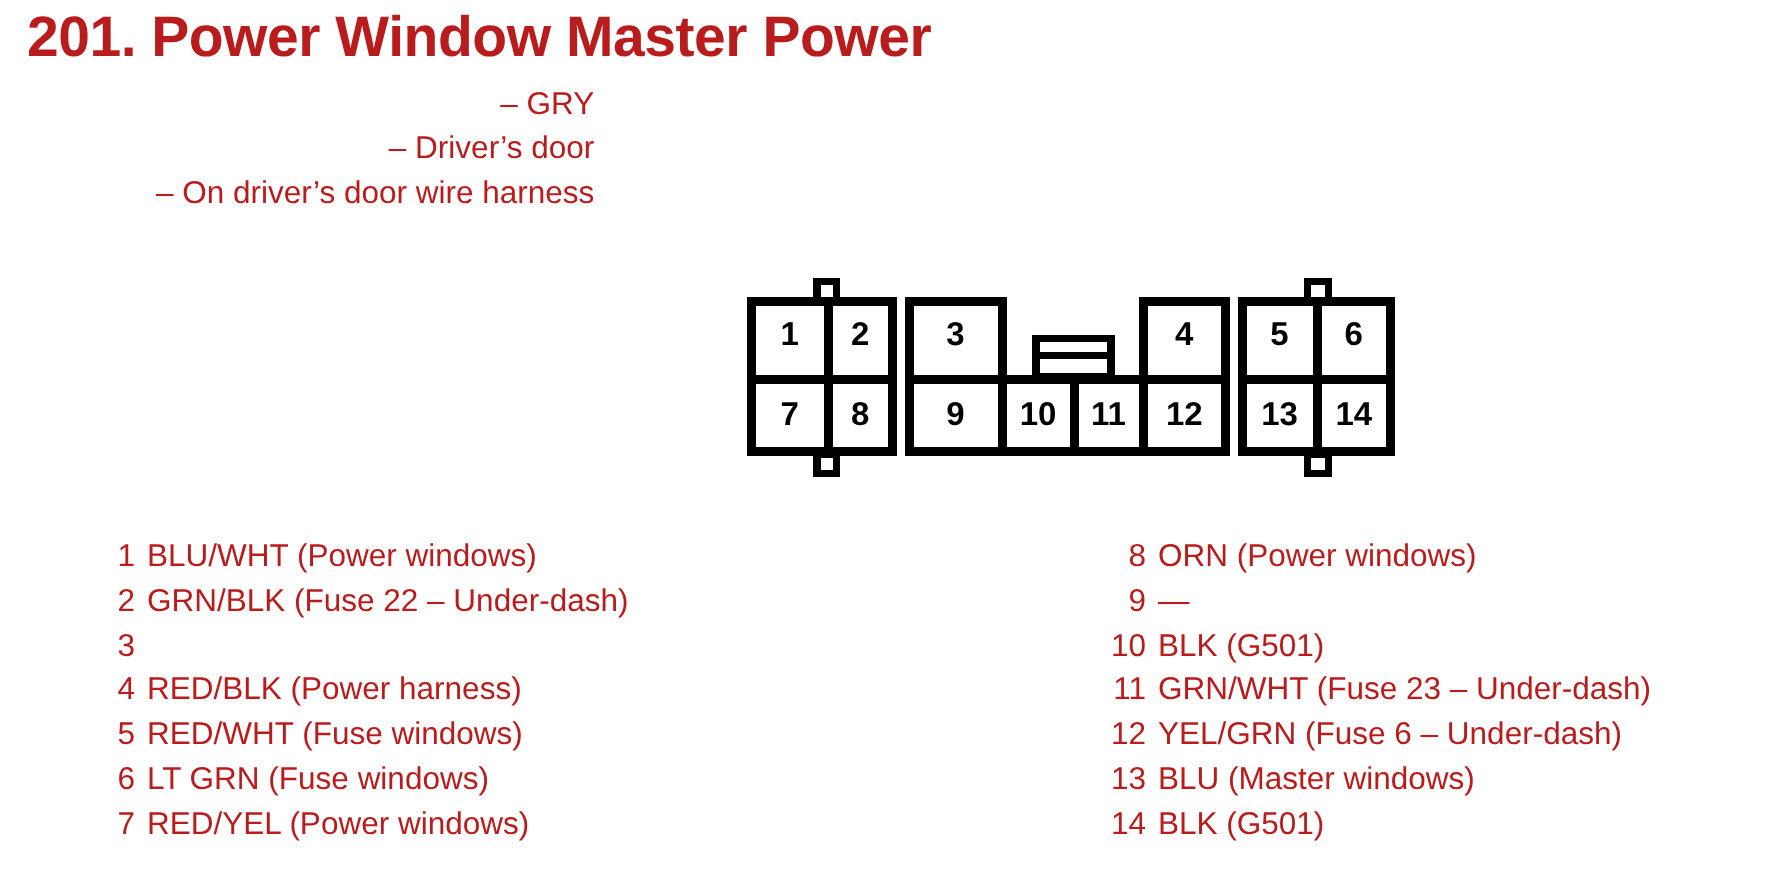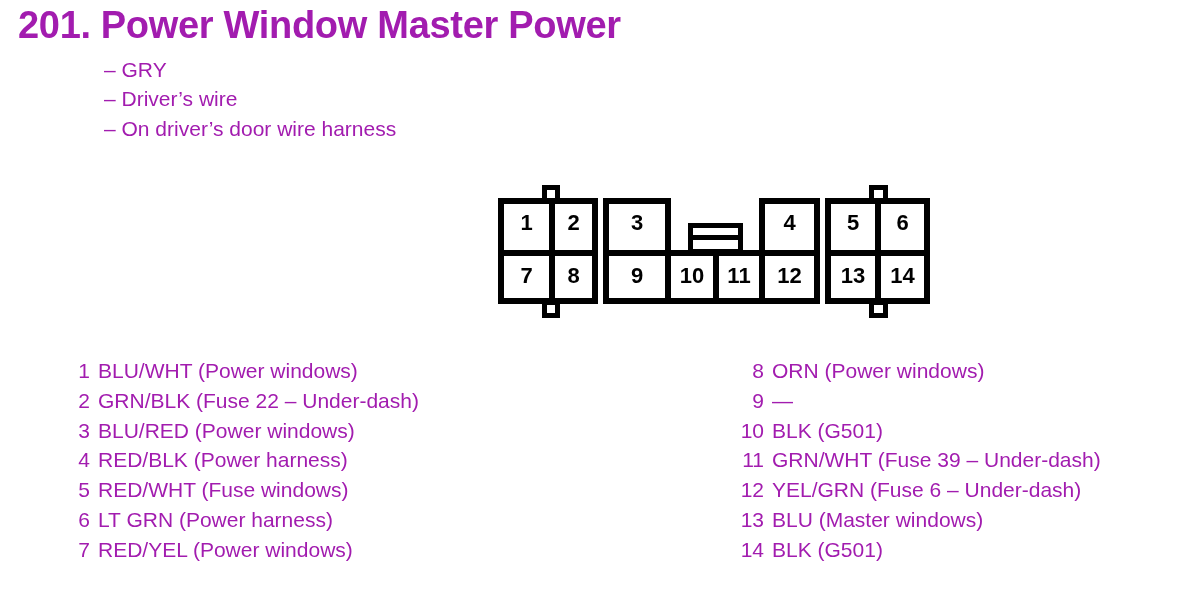--- a/index.html
+++ b/index.html
@@ -1,21 +1,21 @@
 <!DOCTYPE html>
 <html><head>
 <meta charset="utf-8">
 <style>
   html, body { margin: 0; padding: 0; background: #ffffff; }
   .page {
     position: relative;
     width: 1184px;
     height: 594px;
     background: #ffffff;
-    color: #a21caf;
+    color: #b91c1c;
     font-family: "Liberation Sans", sans-serif;
     overflow: hidden;
   }
   .header {
     position: absolute;
     left: 18px;
     top: 4px;
     display: flex;
     gap: 10px;
     font-weight: bold;
@@ -23,20 +23,21 @@
     letter-spacing: -0.3px;
     white-space: nowrap;
   }
   .notes {
     position: absolute;
     left: 104px;
     top: 55px;
     font-size: 21px;
     line-height: 29.4px;
     white-space: nowrap;
+    text-align: right;
   }
   .connector {
     position: absolute;
     left: 497px;
     top: 183px;
   }
   .cell-label {
     font-family: "Liberation Sans", sans-serif;
     font-weight: bold;
     font-size: 22px;
@@ -61,21 +62,21 @@
 
 <div class="page">
 
   <div class="header">
     <span>201.</span>
     <span>Power Window Master Power</span>
   </div>
 
   <div class="notes">
     <div>– GRY</div>
-    <div>– Driver’s wire</div>
+    <div>– Driver’s door</div>
     <div>– On driver’s door wire harness</div>
   </div>
 
   <svg class="connector" width="434" height="136" viewBox="497 183 434 136" xmlns="http://www.w3.org/2000/svg">
 
     <g shape-rendering="crispEdges">
       <rect x="544.5" y="187.5" width="13" height="13" fill="#ffffff" stroke="#000000" stroke-width="5"></rect>
       <rect x="871.5" y="187.5" width="14" height="13" fill="#ffffff" stroke="#000000" stroke-width="5"></rect>
       <rect x="544.5" y="302.5" width="13" height="13" fill="#ffffff" stroke="#000000" stroke-width="5"></rect>
       <rect x="871.5" y="302.5" width="14" height="13" fill="#ffffff" stroke="#000000" stroke-width="5"></rect>
@@ -119,33 +120,32 @@
     <div class="pin-row">
       <span class="pin-num">1</span>
       <span class="pin-desc">BLU/WHT (Power windows)</span>
     </div>
     <div class="pin-row">
       <span class="pin-num">2</span>
       <span class="pin-desc">GRN/BLK (Fuse 22 – Under-dash)</span>
     </div>
     <div class="pin-row">
       <span class="pin-num">3</span>
-      <span class="pin-desc">BLU/RED (Power windows)</span>
     </div>
     <div class="pin-row">
       <span class="pin-num">4</span>
       <span class="pin-desc">RED/BLK (Power harness)</span>
     </div>
     <div class="pin-row">
       <span class="pin-num">5</span>
       <span class="pin-desc">RED/WHT (Fuse windows)</span>
     </div>
     <div class="pin-row">
       <span class="pin-num">6</span>
-      <span class="pin-desc">LT GRN (Power harness)</span>
+      <span class="pin-desc">LT GRN (Fuse windows)</span>
     </div>
     <div class="pin-row">
       <span class="pin-num">7</span>
       <span class="pin-desc">RED/YEL (Power windows)</span>
     </div>
   </div>
 
   <div class="pin-list right">
     <div class="pin-row">
       <span class="pin-num">8</span>
@@ -154,21 +154,21 @@
     <div class="pin-row">
       <span class="pin-num">9</span>
       <span class="pin-desc">—</span>
     </div>
     <div class="pin-row">
       <span class="pin-num">10</span>
       <span class="pin-desc">BLK (G501)</span>
     </div>
     <div class="pin-row">
       <span class="pin-num">11</span>
-      <span class="pin-desc">GRN/WHT (Fuse 39 – Under-dash)</span>
+      <span class="pin-desc">GRN/WHT (Fuse 23 – Under-dash)</span>
     </div>
     <div class="pin-row">
       <span class="pin-num">12</span>
       <span class="pin-desc">YEL/GRN (Fuse 6 – Under-dash)</span>
     </div>
     <div class="pin-row">
       <span class="pin-num">13</span>
       <span class="pin-desc">BLU (Master windows)</span>
     </div>
     <div class="pin-row">

